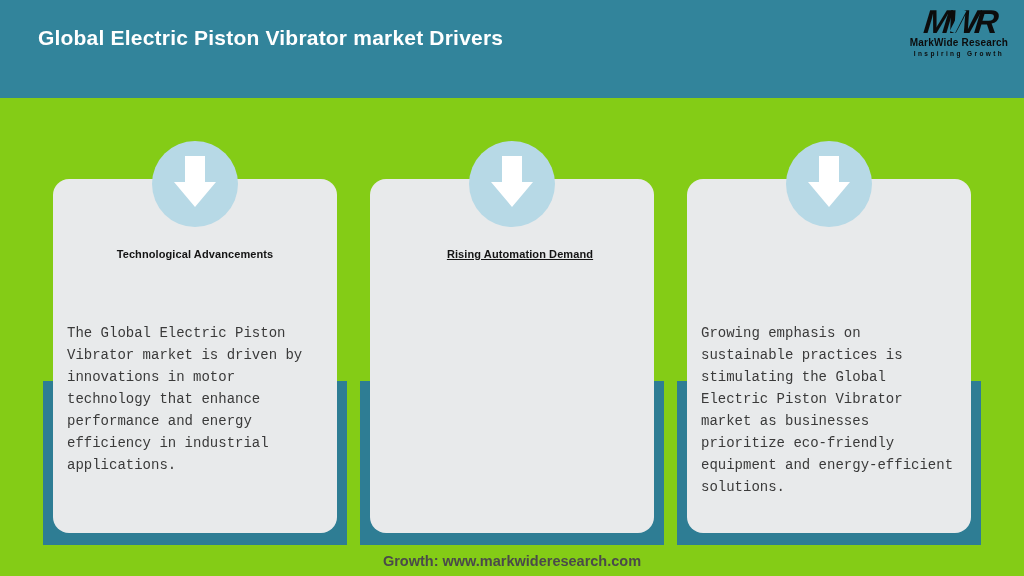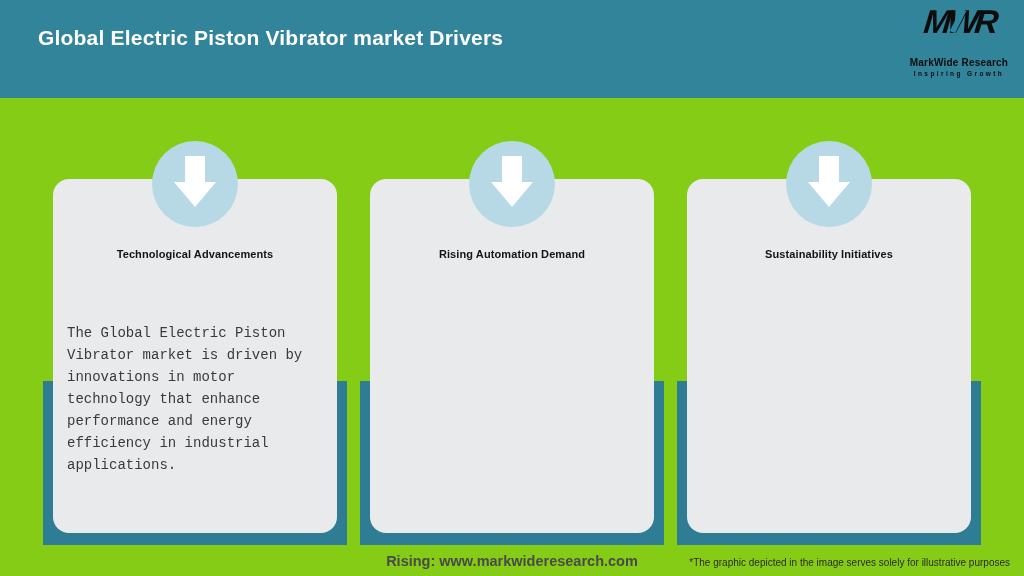--- a/index.html
+++ b/index.html
@@ -22,21 +22,21 @@
   }
   .logo-monogram {
     position:relative; display:inline-block;
     font-size:33px; font-weight:900; font-style:italic;
     letter-spacing:-4px; color:#0c0c0c; transform:skewX(-6deg);
   }
   .logo-accent {
     position:absolute; left:44%; top:4px; width:6px; height:24px;
     background:#2E86A0; transform:rotate(22deg);
   }
-  .logo-name { font-size:10px; font-weight:800; margin-top:20px; letter-spacing:0.2px; }
+  .logo-name { font-size:10px; font-weight:800; margin-top:0; letter-spacing:0.2px; }
   .logo-tagline { font-size:6.5px; font-weight:700; letter-spacing:2.4px; margin-top:3px; }
 
   
   .backdrop {
     position:absolute; top:381px; width:304px; height:164px; background:#2E7D94;
   }
   .card {
     position:absolute; top:179px; width:284px; height:354px;
     background:#E8EAEB; border-radius:16px;
   }
@@ -88,27 +88,26 @@
   <div class="card-title" style="left:53px;">Technological Advancements</div>
   <div class="card-body" style="left:67px;">The Global Electric Piston Vibrator market is driven by innovations in motor technology that enhance performance and energy efficiency in industrial applications.</div>
 
   <div class="backdrop" style="left:360px;"></div>
   <div class="card" style="left:370px;"></div>
   <div class="circle" style="left:469px;">
     <svg viewBox="0 0 86 86">
       <polygon points="33,15 53,15 53,41 64,41 43,66 22,41 33,41" fill="#ffffff"></polygon>
     </svg>
   </div>
-  <div class="card-title" style="left:370px;">Rising Automation Demand</div>
+  <div class="card-title" style="left:378px;text-decoration:underline;">Rising Automation Demand</div>
 
   <div class="backdrop" style="left:677px;"></div>
   <div class="card" style="left:687px;"></div>
   <div class="circle" style="left:786px;">
     <svg viewBox="0 0 86 86">
       <polygon points="33,15 53,15 53,41 64,41 43,66 22,41 33,41" fill="#ffffff"></polygon>
     </svg>
   </div>
-  <div class="card-title" style="left:687px;">Sustainability Initiatives</div>
+  <div class="card-body" style="left:701px;">Growing emphasis on sustainable practices is stimulating the Global Electric Piston Vibrator market as businesses prioritize eco-friendly equipment and energy-efficient solutions.</div>
 
-  <div class="footer-source">Rising: www.markwideresearch.com</div>
-  <div class="footer-disclaimer">*The graphic depicted in the image serves solely for illustrative purposes</div>
+  <div class="footer-source">Growth: www.markwideresearch.com</div>
 
 </div>
 
 </body></html>

